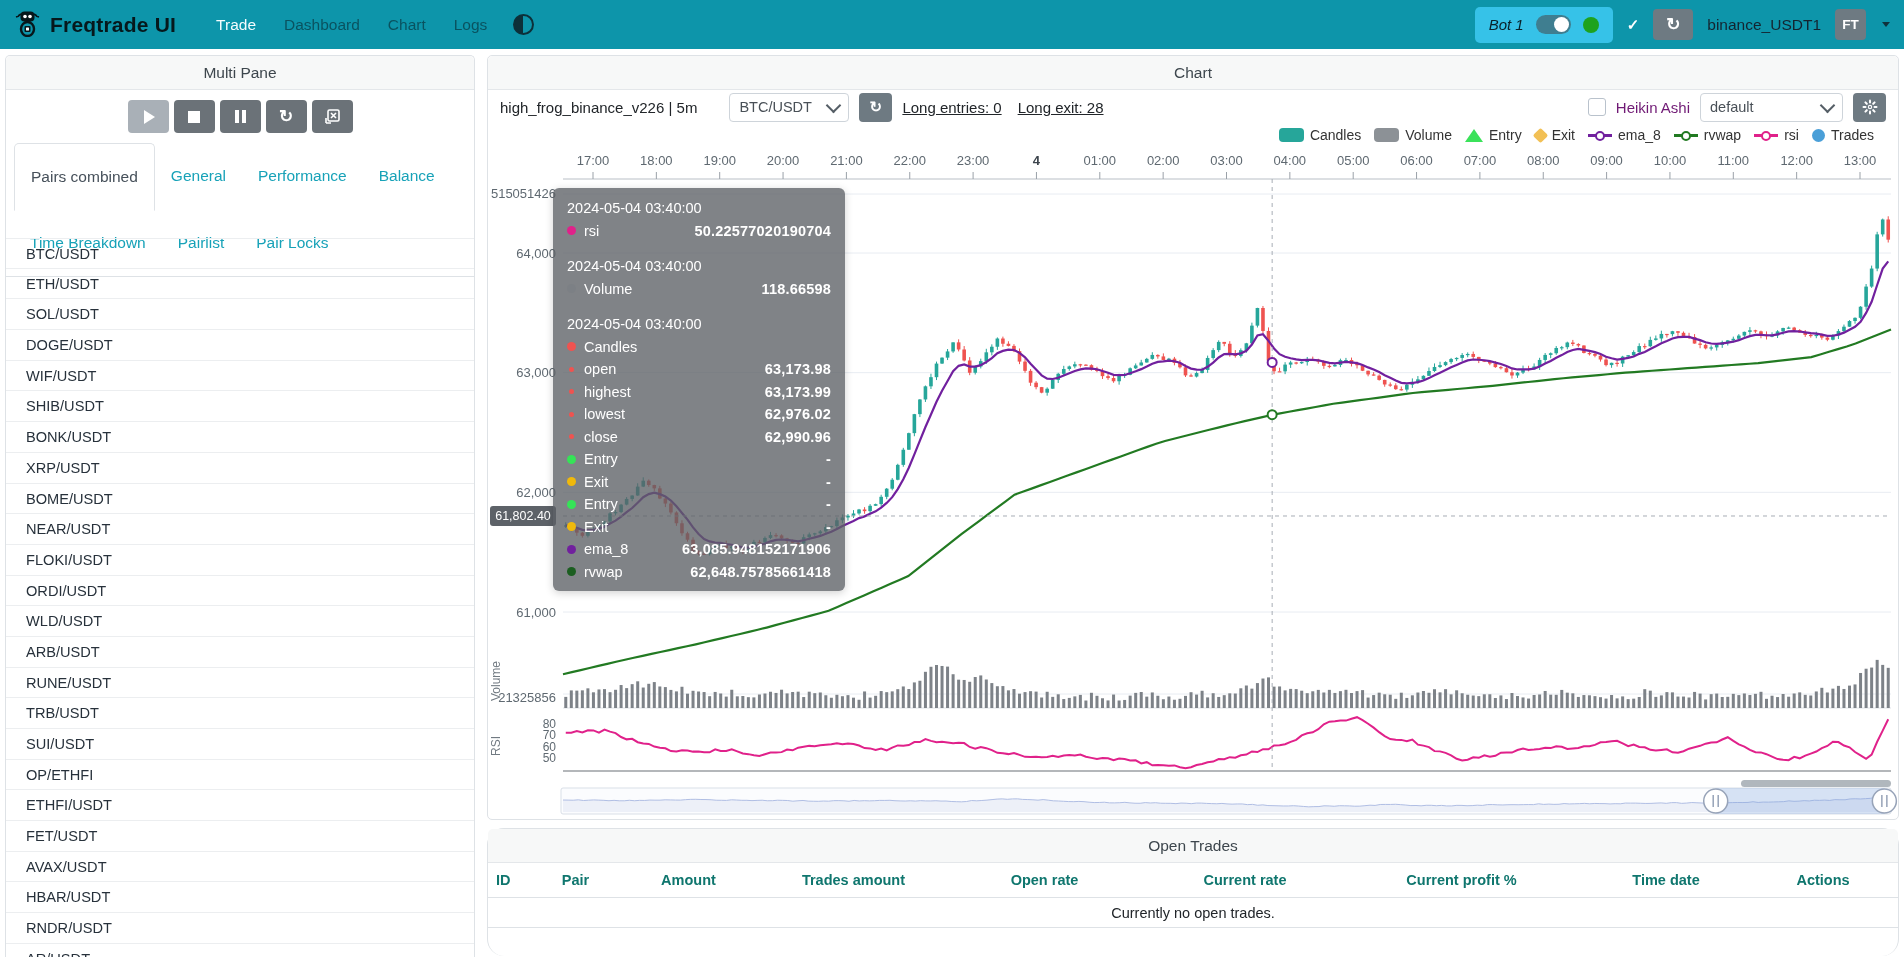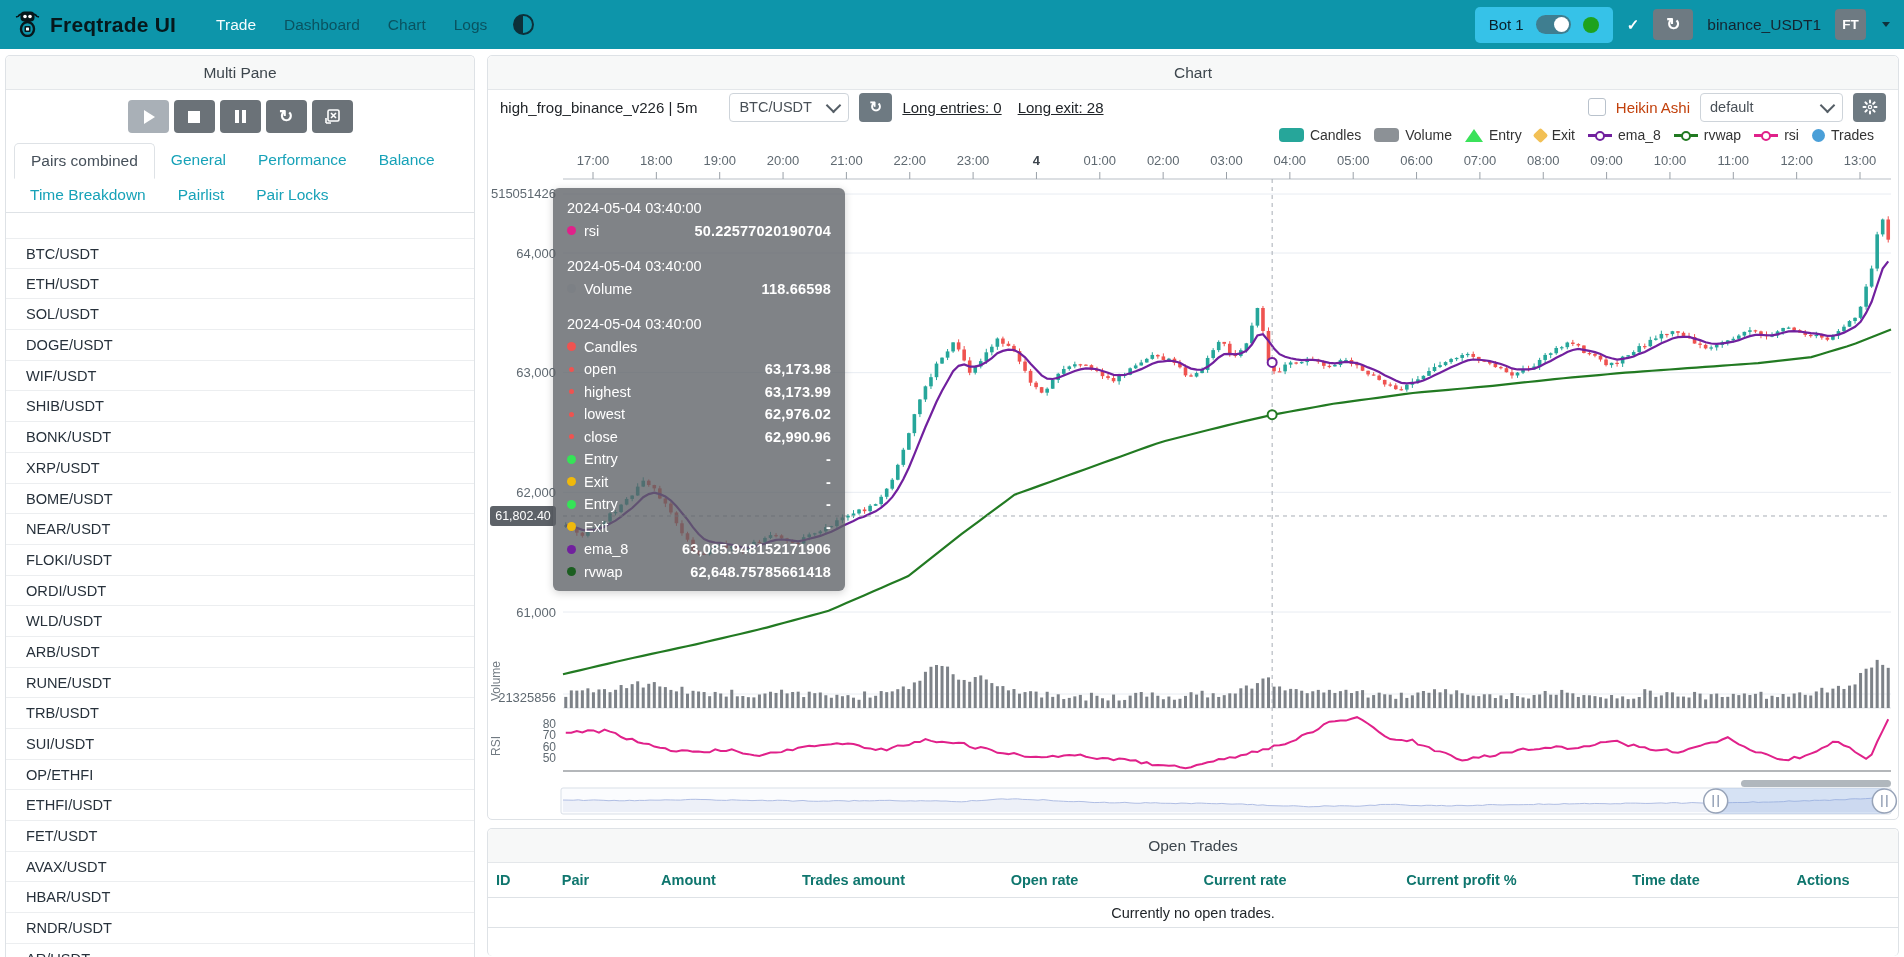--- a/index.html
+++ b/index.html
@@ -10,21 +10,21 @@
           display:flex;align-items:center;padding:0 14px;box-sizing:border-box;}
   .brand{display:flex;align-items:center;gap:9px;margin-right:40px;}
   .brand-title{font-size:21px;font-weight:600;color:#06181c;letter-spacing:.2px;}
   .nav-links{display:flex;align-items:center;gap:28px;}
   .nav-link{font-size:15.5px;color:rgba(8,40,48,.62);cursor:pointer;}
   .nav-link.active{color:#f4fcfe;}
   .theme-toggle{width:17px;height:17px;border-radius:50%;border:2px solid #0d3039;margin-left:26px;
                 background:linear-gradient(90deg,#0d3039 50%,rgba(0,0,0,0) 50%);}
   .nav-right{margin-left:auto;display:flex;align-items:center;gap:14px;}
   .bot-box{background:#36c2e8;border-radius:5px;height:36px;display:flex;align-items:center;
-           gap:12px;padding:0 14px;}
+           gap:12px;padding:0 14px;font-style:italic;}
   .bot-name{font-size:15px;color:#09222a;}
   .switch{width:35px;height:19px;border-radius:10px;background:#3f7e90;position:relative;}
   .switch .knob{position:absolute;right:2px;top:2px;width:15px;height:15px;border-radius:50%;background:#fff;}
   .online-dot{width:16px;height:16px;border-radius:50%;background:#1ea21e;}
   .nav-check{color:#fff;font-size:15px;font-weight:700;}
   .nav-btn{width:40px;height:31px;border-radius:4px;background:#6e7a82;color:#fff;display:flex;
            align-items:center;justify-content:center;font-size:17px;font-weight:700;}
   .exchange-name{font-size:15.5px;color:#142430;}
   .avatar{width:31px;height:31px;border-radius:4px;background:#6e7a82;color:#fff;font-size:13.5px;
           font-weight:700;display:flex;align-items:center;justify-content:center;}
@@ -39,42 +39,42 @@
   .controls-row{display:flex;justify-content:center;gap:5px;margin-top:10px;}
   .ctl{width:41px;height:33px;border-radius:4px;background:#6b7278;display:flex;align-items:center;
        justify-content:center;cursor:pointer;}
   .ctl.disabled{background:#a9b0b7;}
   .icon-play{width:0;height:0;border-left:11px solid #fff;border-top:7px solid transparent;border-bottom:7px solid transparent;margin-left:3px;}
   .icon-stop{width:12px;height:12px;background:#fff;}
   .icon-pause{width:11px;height:13px;border-left:4px solid #fff;border-right:4px solid #fff;box-sizing:border-box;}
   .icon-refresh{color:#fff;font-size:17px;font-weight:700;line-height:1;}
   .tabs-wrap{margin-top:10px;border-bottom:1px solid #dee2e6;padding:0 8px;}
   .tab-row{display:flex;}
-  .tab{font-size:15.5px;color:#17a2b8;padding:8px 16px;cursor:pointer;white-space:nowrap;}
+  .tab{font-size:15.5px;color:#17a2b8;padding:24px 16px;cursor:pointer;white-space:nowrap;}
   .tab.active{color:#46505a;background:#fff;border:1px solid #dee2e6;border-bottom:1px solid #fff;
               border-radius:5px 5px 0 0;margin-bottom:-1px;}
   .pair-list{position:absolute;left:0;top:182px;right:0;}
   .pair-row{height:30.7px;line-height:30.7px;border-bottom:1px solid #eceef0;font-size:14.6px;
             color:#27313b;padding-left:20px;cursor:pointer;box-sizing:border-box;}
   .pair-row:first-child{border-top:1px solid #eceef0;}
   
   #chart-card{left:487px;top:55px;width:1412px;height:765px;}
   .chart-toolbar{height:34px;display:flex;align-items:center;padding:0 12px;gap:10px;}
   .strategy-name{font-size:15px;color:#212529;margin-right:22px;}
   .select{height:29px;border:1px solid #ced4da;border-radius:4px;background:#fff;display:flex;
           align-items:center;justify-content:space-between;font-size:14.5px;color:#495057;
           padding:0 9px;box-sizing:border-box;cursor:pointer;}
   .chev{width:9px;height:9px;border-right:2px solid #555e66;border-bottom:2px solid #555e66;
         transform:rotate(45deg);margin-top:-4px;margin-left:8px;}
   .tool-btn{width:33px;height:29px;border-radius:4px;background:#6e7a82;color:#fff;display:flex;
             align-items:center;justify-content:center;font-size:15px;font-weight:700;cursor:pointer;}
   .entries-info{font-size:15px;color:#212529;display:flex;gap:16px;text-decoration:underline;}
   .toolbar-right{margin-left:auto;display:flex;align-items:center;gap:10px;}
   .checkbox{width:16px;height:16px;border:1px solid #b9c2cc;border-radius:3px;background:#fff;}
-  .ha-label{font-size:15px;color:#c2410c;}
+  .ha-label{font-size:15px;color:#701a75;}
   .legend-row{height:22px;display:flex;align-items:center;justify-content:flex-end;gap:13px;
               padding-right:24px;font-size:14px;color:#333;}
   .lg-item{display:flex;align-items:center;gap:6px;cursor:pointer;}
   .lg-rect{width:25px;height:14px;border-radius:4px;}
   .lg-tri{width:0;height:0;border-left:9px solid transparent;border-right:9px solid transparent;border-bottom:13px solid;}
   .lg-diam{width:11px;height:11px;transform:rotate(45deg);border-radius:2px;}
   .lg-circ{width:13px;height:13px;border-radius:50%;}
   .lg-line{display:flex;align-items:center;width:24px;position:relative;height:14px;}
   .lg-line .bar{position:absolute;left:0;right:0;top:6px;height:2.5px;}
   .lg-line .ring{position:absolute;left:7px;top:2.5px;width:6px;height:6px;border-radius:50%;
@@ -86,21 +86,21 @@
            box-shadow:0 2px 8px rgba(0,0,0,.18);}
   .tt-time{font-size:14.5px;height:22.5px;line-height:22.5px;}
   .tt-row{display:flex;align-items:center;height:22.5px;font-size:14.5px;}
   .tt-dot{width:9px;height:9px;border-radius:50%;margin-right:8px;flex:none;}
   .tt-dot.sm{width:5px;height:5px;margin-left:2px;margin-right:10px;}
   .tt-label{white-space:nowrap;}
   .tt-val{margin-left:auto;font-weight:700;letter-spacing:.2px;}
   .tt-group{margin-top:13px;}
   .tt-group:first-child{margin-top:0;}
   
-  #trades-card{left:487px;top:828px;width:1412px;height:128px;border-bottom:none;}
+  #trades-card{left:487px;top:828px;width:1412px;height:128px;border-bottom:none;border-radius:17px;}
   .tbl-head{display:flex;height:34px;align-items:center;border-bottom:1px solid #dee2e6;
             font-size:14.5px;font-weight:700;color:#0f766e;}
   .tbl-head .cell{text-align:center;box-sizing:border-box;}
   .tbl-empty{height:29px;display:flex;align-items:center;justify-content:center;font-size:14.5px;
              border-bottom:1px solid #dee2e6;color:#212529;}
 </style>
 </head>
 <body>
 
 <div class="navbar">

